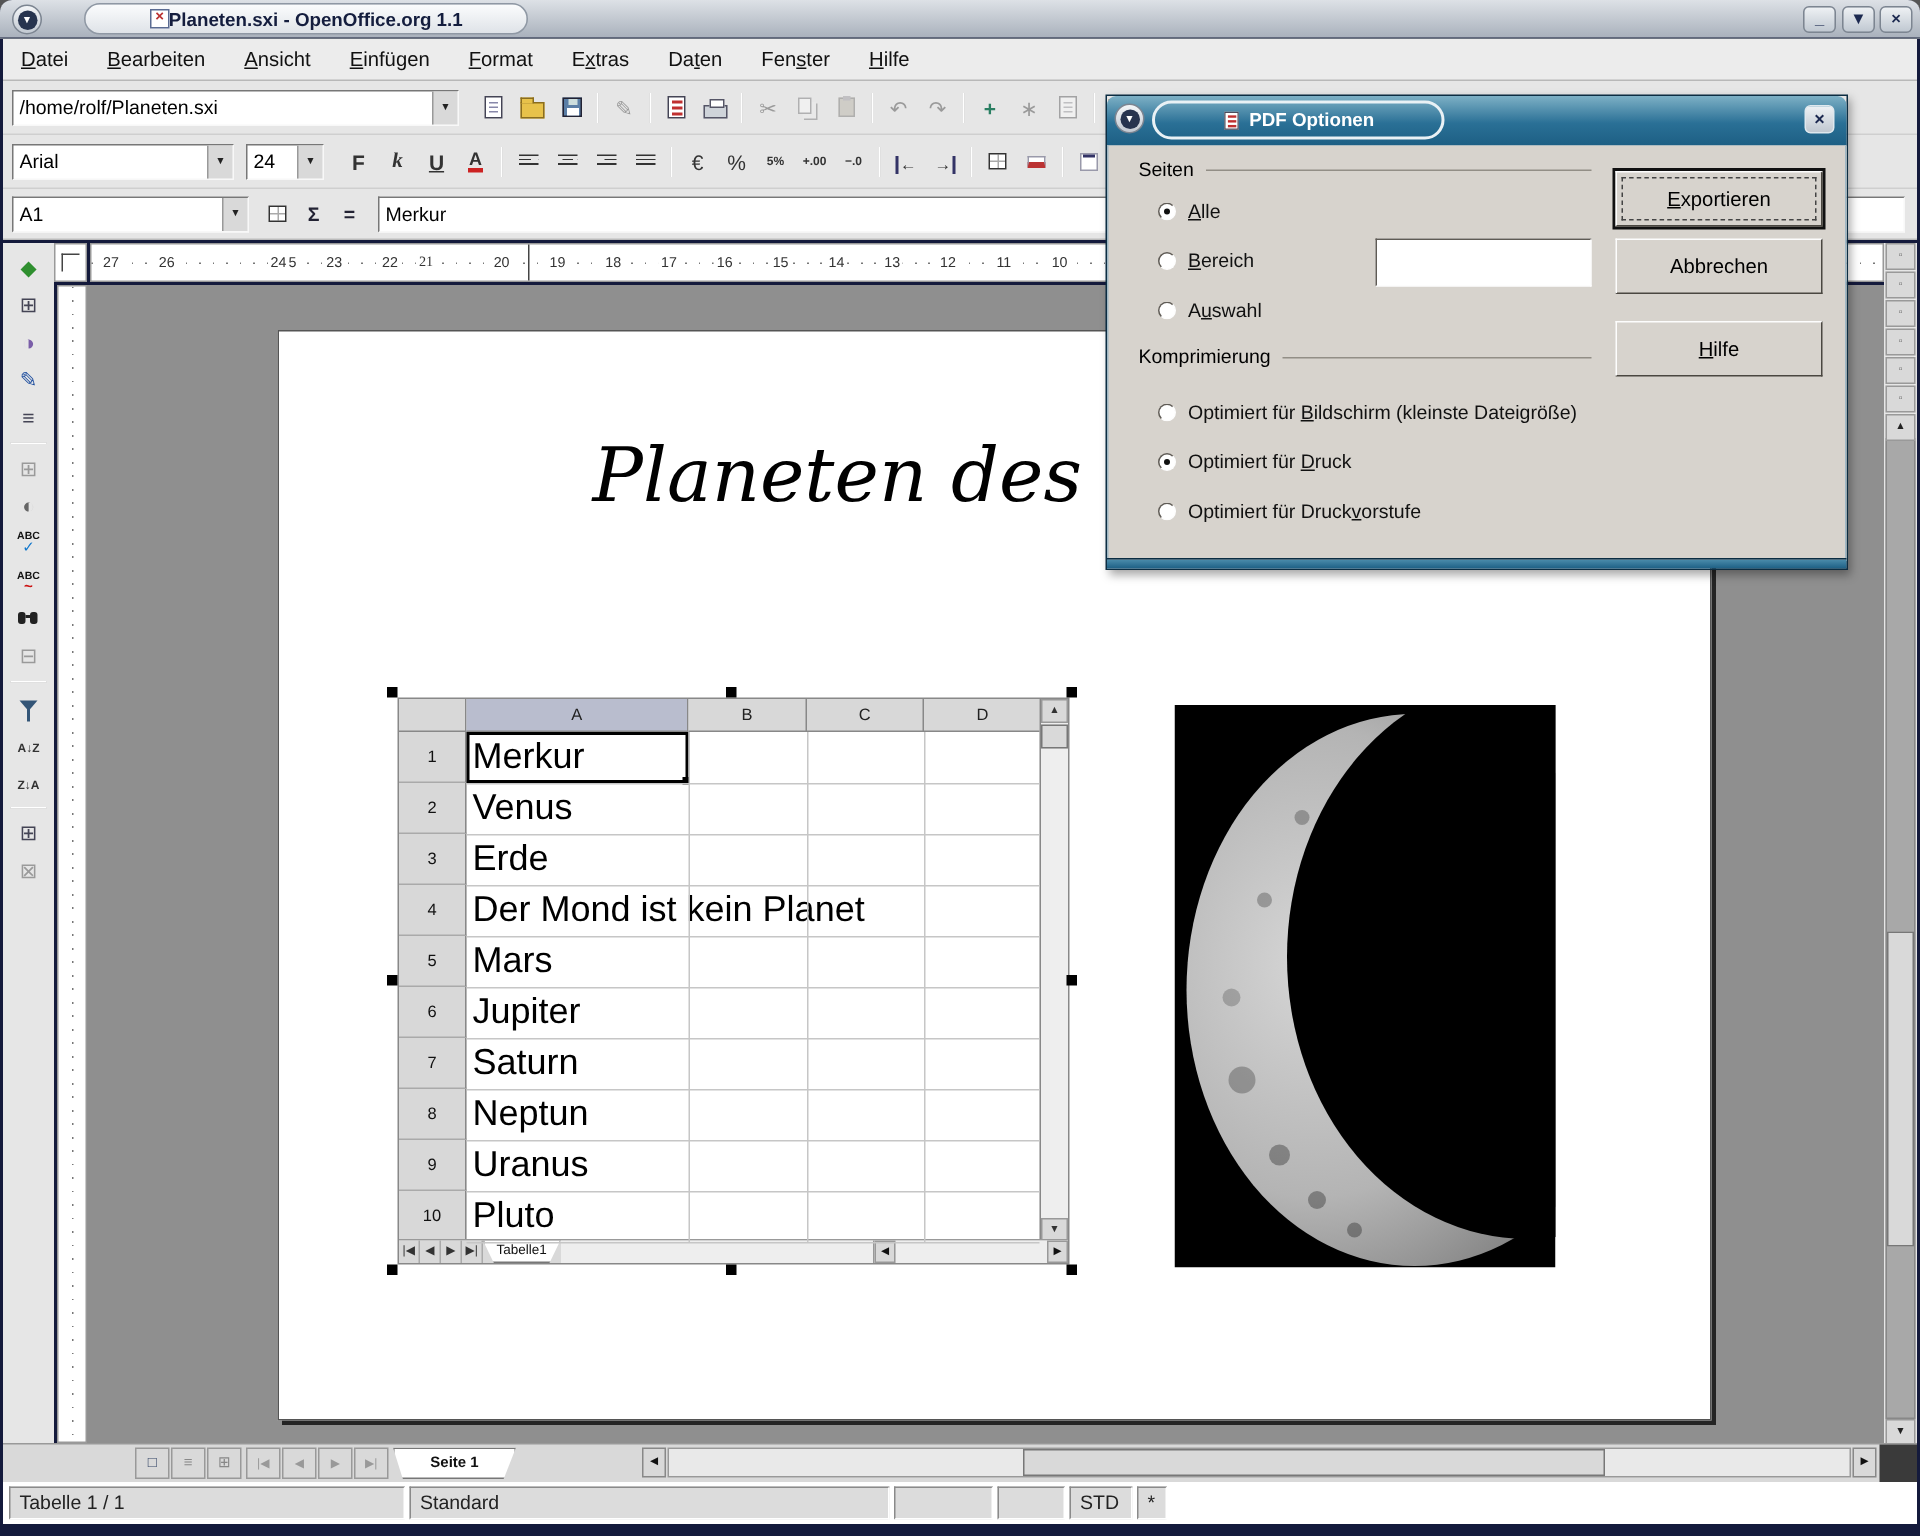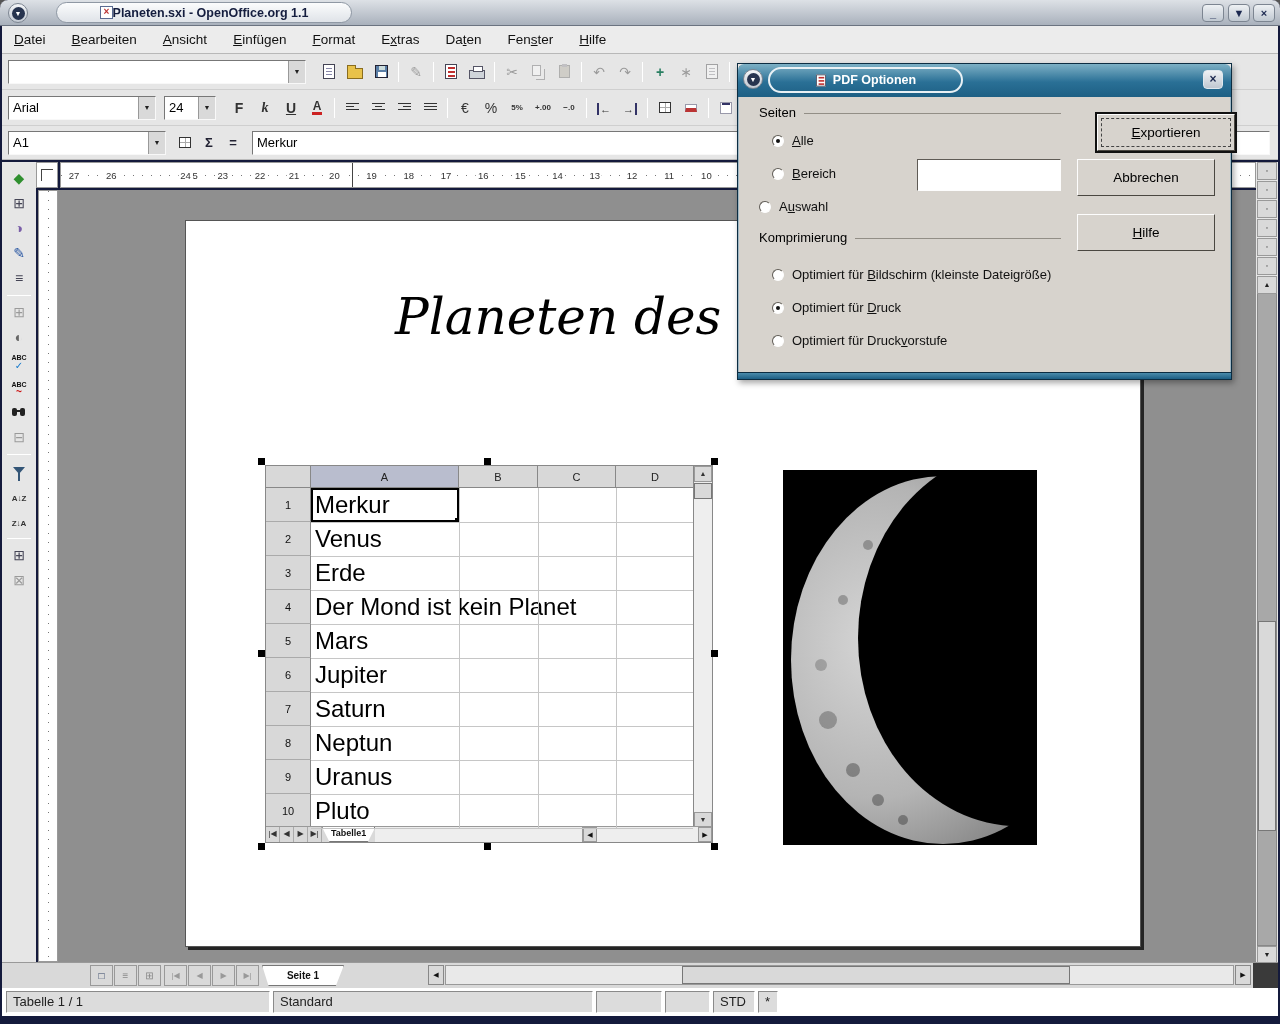--- a/index.html
+++ b/index.html
@@ -149,21 +149,21 @@
   .gridv{position:absolute;top:22px;height:340px;width:1px;background:#c6c6c6;}
   .gridh{position:absolute;left:45px;right:19px;height:1px;background:#c6c6c6;}
   #active-cell{position:absolute;left:45px;top:22px;width:148px;height:34px;border:2px solid #000;}
   #active-cell::after{content:"";position:absolute;right:-3px;bottom:-3px;width:5px;height:5px;background:#000;}
   #sh-vscroll{position:absolute;right:0;top:0;width:19px;height:362px;background:#eee;border-left:1px solid #888;}
   .sbarbtn{position:absolute;left:0;right:0;height:16px;background:#d9d9d9;border:1px solid #999;
     font-size:7px;text-align:center;line-height:14px;color:#333;}
   #sh-bottom{position:absolute;left:0;bottom:0;height:16px;right:0;background:#d9d9d9;border-top:1px solid #999;
     display:flex;align-items:stretch;font-size:8px;}
   .shnav{width:14px;border-right:1px solid #aaa;background:#d9d9d9;text-align:center;line-height:14px;color:#333;}
-  #sh-tab{background:#fff;border:1px solid #777;border-top:none;padding:0 8px;font-weight:bold;font-size:9px;line-height:13px;
+  #sh-tab{background:#fff;border:1px solid #777;border-top:none;padding:0 8px;font-weight:normal;font-size:9px;line-height:13px;
     clip-path:polygon(0 0,100% 0,86% 100%,14% 100%);}
   #sh-tabarea{flex:1;background:#eee;}
   .shscroll{background:#eee;position:relative;width:130px;border-left:1px solid #999;}
   .shscroll .arr{position:absolute;top:0;bottom:0;width:14px;background:#d9d9d9;border:1px solid #999;
     font-size:7px;text-align:center;line-height:13px;}
 
   
   #moon{position:absolute;left:725px;top:280px;width:254px;height:375px;}
 
   
@@ -213,21 +213,21 @@
   .grouplabel .gline{flex:1;border-top:1px solid #928e86;margin-left:8px;margin-top:1px;}
   .radio-row{position:absolute;display:flex;align-items:center;gap:8px;font-size:13px;}
   .rb{width:12px;height:12px;border-radius:50%;background:#fff;border:1px solid;border-color:#5f5b55 #fdfdfd #fdfdfd #5f5b55;position:relative;flex:0 0 auto;}
   .rb.on::after{content:"";position:absolute;left:3px;top:3px;width:4px;height:4px;border-radius:50%;background:#111;}
   #dlg-range-input{position:absolute;left:178px;top:62px;width:144px;height:32px;background:#fff;
     border:1px solid;border-color:#5f5b55 #fdfdfd #fdfdfd #5f5b55;outline:none;font-size:13px;padding:0 4px;
     font-family:"Liberation Sans",sans-serif;}
   .dlg-btn{position:absolute;left:338px;width:138px;height:37px;background:#d7d3cd;
     border:1px solid;border-color:#fdfdfd #4a4741 #4a4741 #fdfdfd;font-size:13.5px;text-align:center;
     font-family:"Liberation Sans",sans-serif;color:#000;padding:0;}
-  .dlg-btn.default{box-shadow:0 0 0 2px #111;outline:1px dashed #444;outline-offset:-5px;margin-left:20px;}
+  .dlg-btn.default{box-shadow:0 0 0 2px #111;outline:1px dashed #444;outline-offset:-5px;}
   #dlg-bottomband{position:absolute;left:0;right:0;bottom:0;height:7px;
     background:linear-gradient(180deg,#4b8cab,#1d5f84);border-top:1px solid #0c2d42;}
   u{text-underline-offset:1px;}
 </style>
 </head>
 <body>
 
 <div id="app">
   <div id="frame-bg"></div>
 
@@ -251,20 +251,21 @@
       <span class="mi"><u>E</u>infügen</span>
       <span class="mi"><u>F</u>ormat</span>
       <span class="mi">E<u>x</u>tras</span>
       <span class="mi">Da<u>t</u>en</span>
       <span class="mi">Fen<u>s</u>ter</span>
       <span class="mi"><u>H</u>ilfe</span>
     </div>
 
   <div id="toolbar1">
     <div class="combo" style="width:298px;margin-left:6px;margin-right:10px;">
+      <input value="/home/rolf/Planeten.sxi" style="">
       <span class="drop">▼</span>
     </div>
     <div id="ft-icons" style="display:flex;align-items:center;">
         <span class="tbtn">
           <span class="i-doc"></span>
         </span>
         <span class="tbtn">
           <span class="i-folder"></span>
         </span>
         <span class="tbtn">
@@ -416,21 +417,21 @@
 
   <div id="ruler-corner"></div>
   <div id="hruler">
       <div class="hticks"></div>
       <span class="rnum" style="left: 13px;">27</span>
       <span class="rnum" style="left: 50.2px;">26</span>
       <span class="rnum" style="left: 87.4px; margin-left: 44px;">25</span>
       <span class="rnum" style="left: 124.6px;">24</span>
       <span class="rnum" style="left: 161.8px;">23</span>
       <span class="rnum" style="left: 199px;">22</span>
-      <span class="rnum" style="left: 233px;">21</span>
+      <span class="rnum" style="left: 223px; font-family: Liberation Serif, serif;">21</span>
       <span class="rnum" style="left: 273.4px;">20</span>
       <span class="rnum" style="left: 310.6px;">19</span>
       <span class="rnum" style="left: 347.8px;">18</span>
       <span class="rnum" style="left: 385px;">17</span>
       <span class="rnum" style="left: 422.2px;">16</span>
       <span class="rnum" style="left: 459.4px;">15</span>
       <span class="rnum" style="left: 496.6px;">14</span>
       <span class="rnum" style="left: 533.8px;">13</span>
       <span class="rnum" style="left: 571px;">12</span>
       <span class="rnum" style="left: 608.2px;">11</span>
@@ -678,21 +679,21 @@
       </div>
       <div id="dlg-g1-radios">
           <div class="radio-row" style="left: 33px; top: 36px;">
             <span class="rb on"></span>
             <span><u>A</u>lle</span>
           </div>
           <div class="radio-row" style="left: 33px; top: 69px;">
             <span class="rb"></span>
             <span><u>B</u>ereich</span>
           </div>
-          <div class="radio-row" style="left: 20px; top: 102px;">
+          <div class="radio-row" style="left: 33px; top: 102px;">
             <span class="rb"></span>
             <span>A<u>u</u>swahl</span>
           </div>
         </div>
       <input id="dlg-range-input" value="" style="">
       <div class="grouplabel" style="top:133px;">
         <span>Komprimierung</span>
           <span class="gline"></span>
       </div>
       <div id="dlg-g2-radios">

